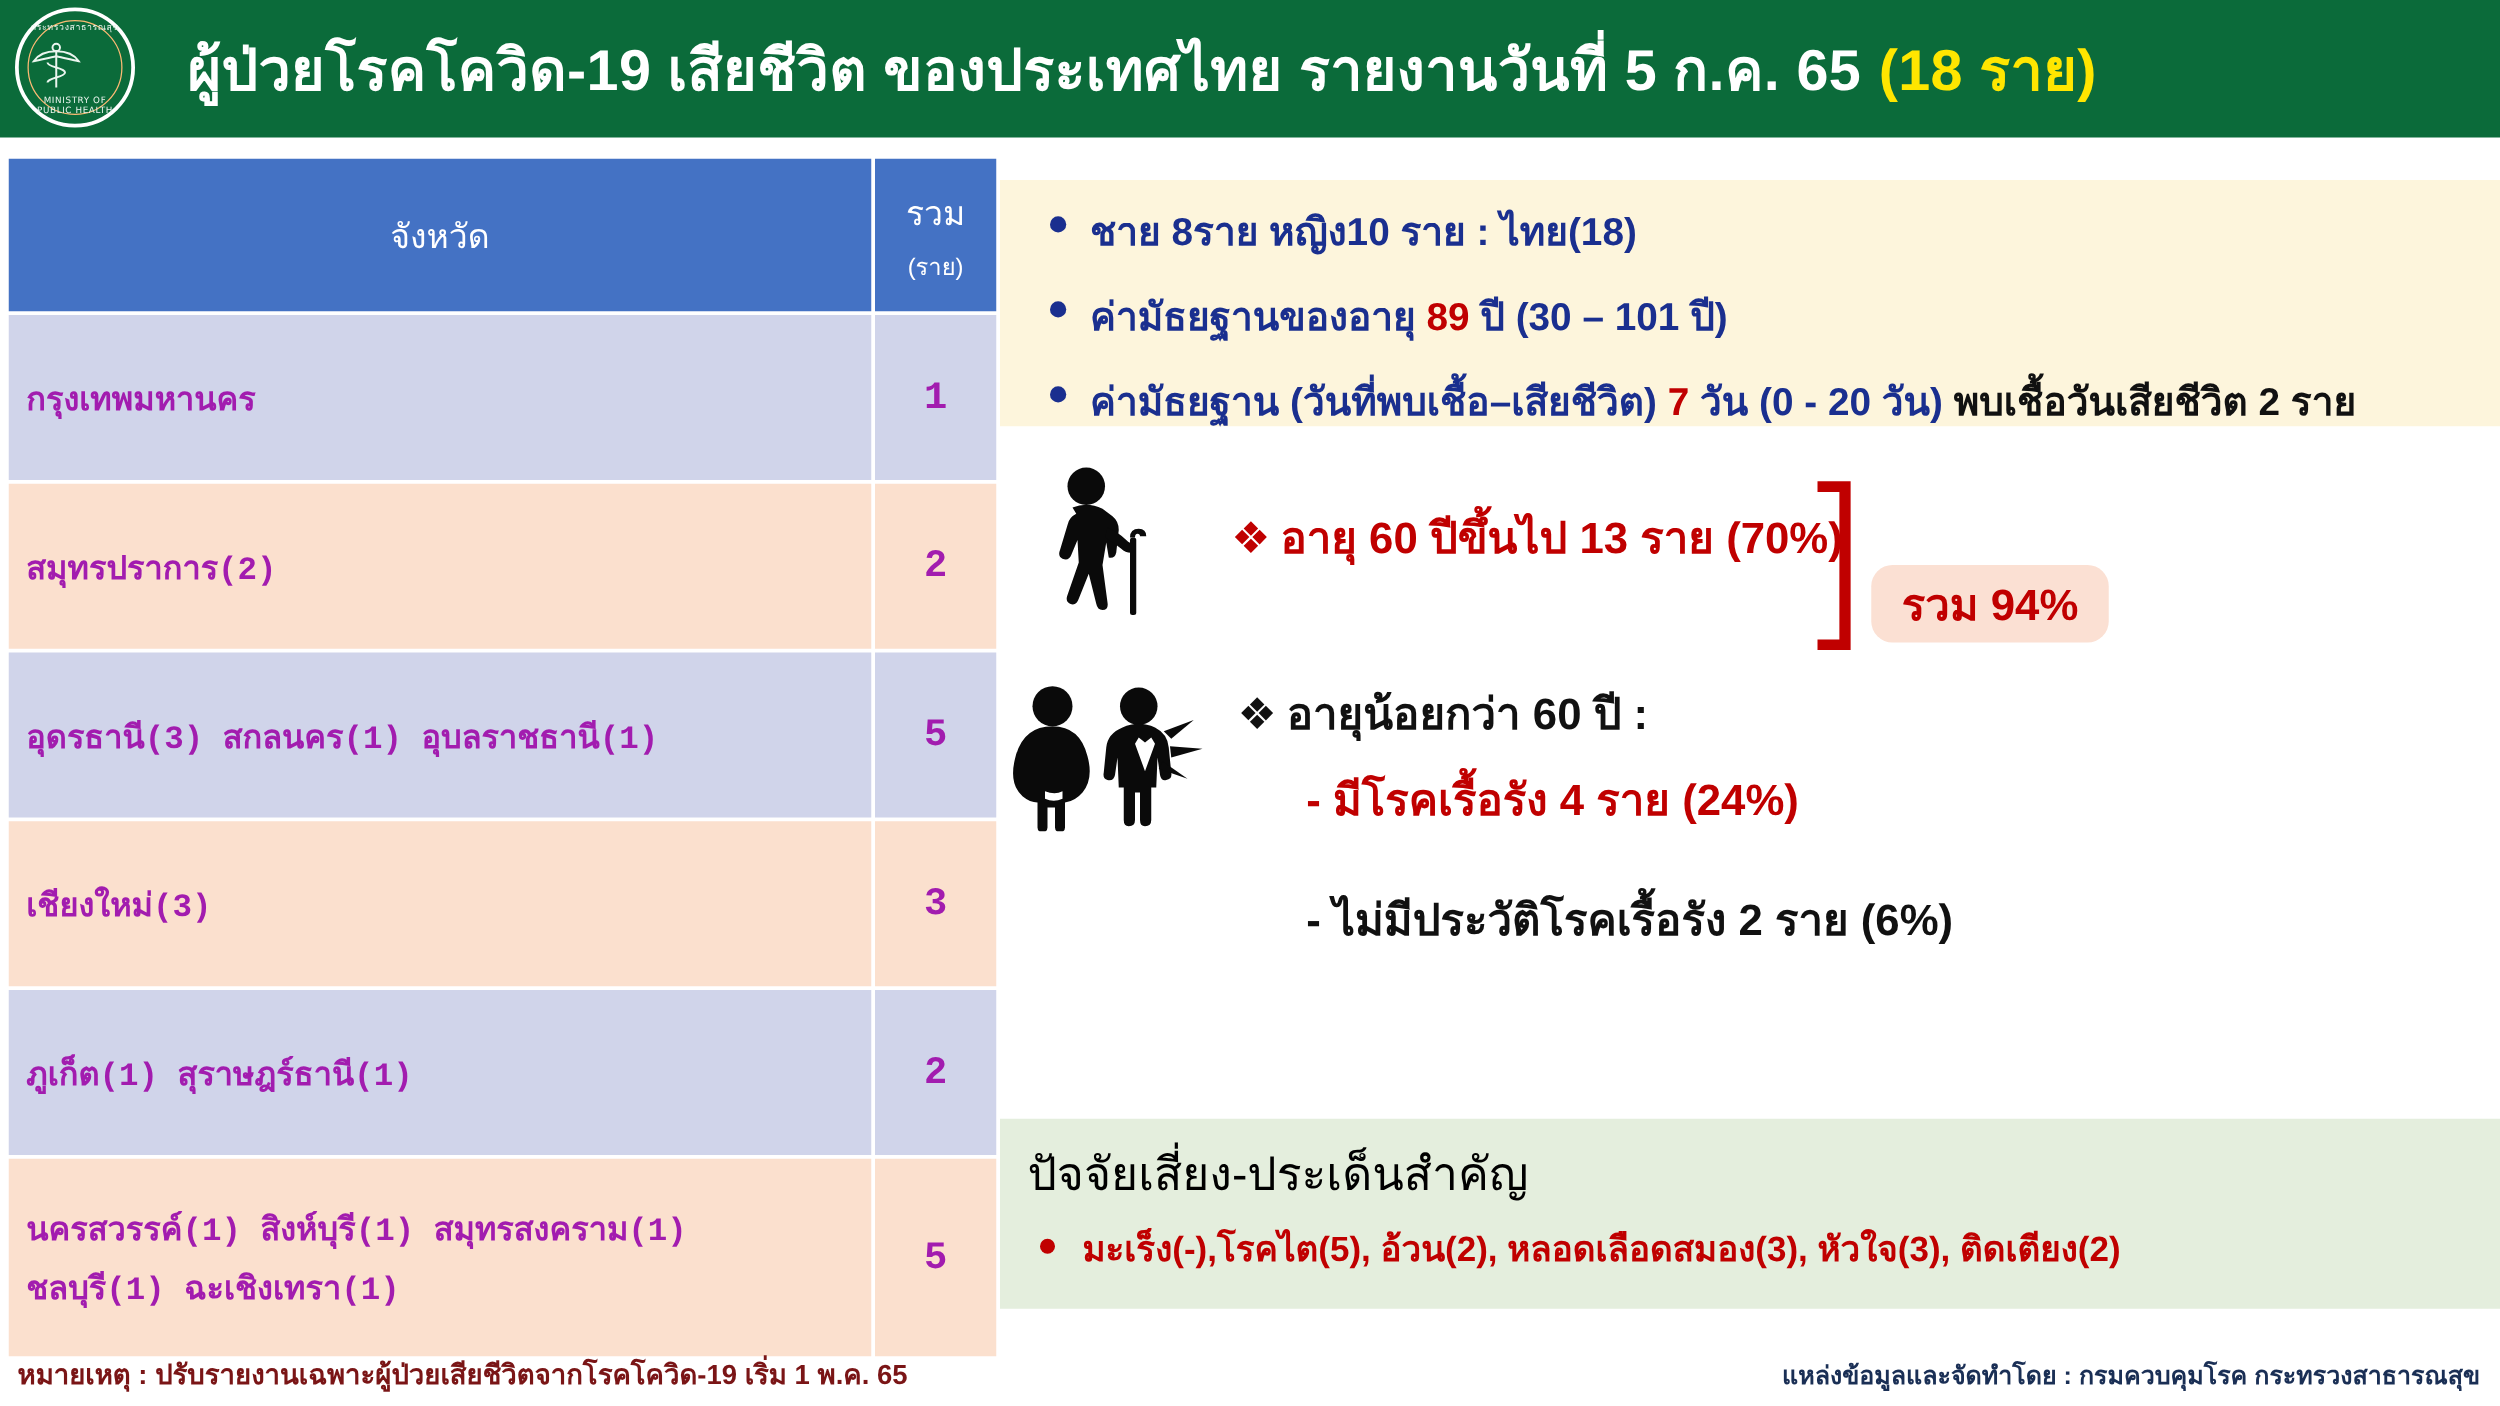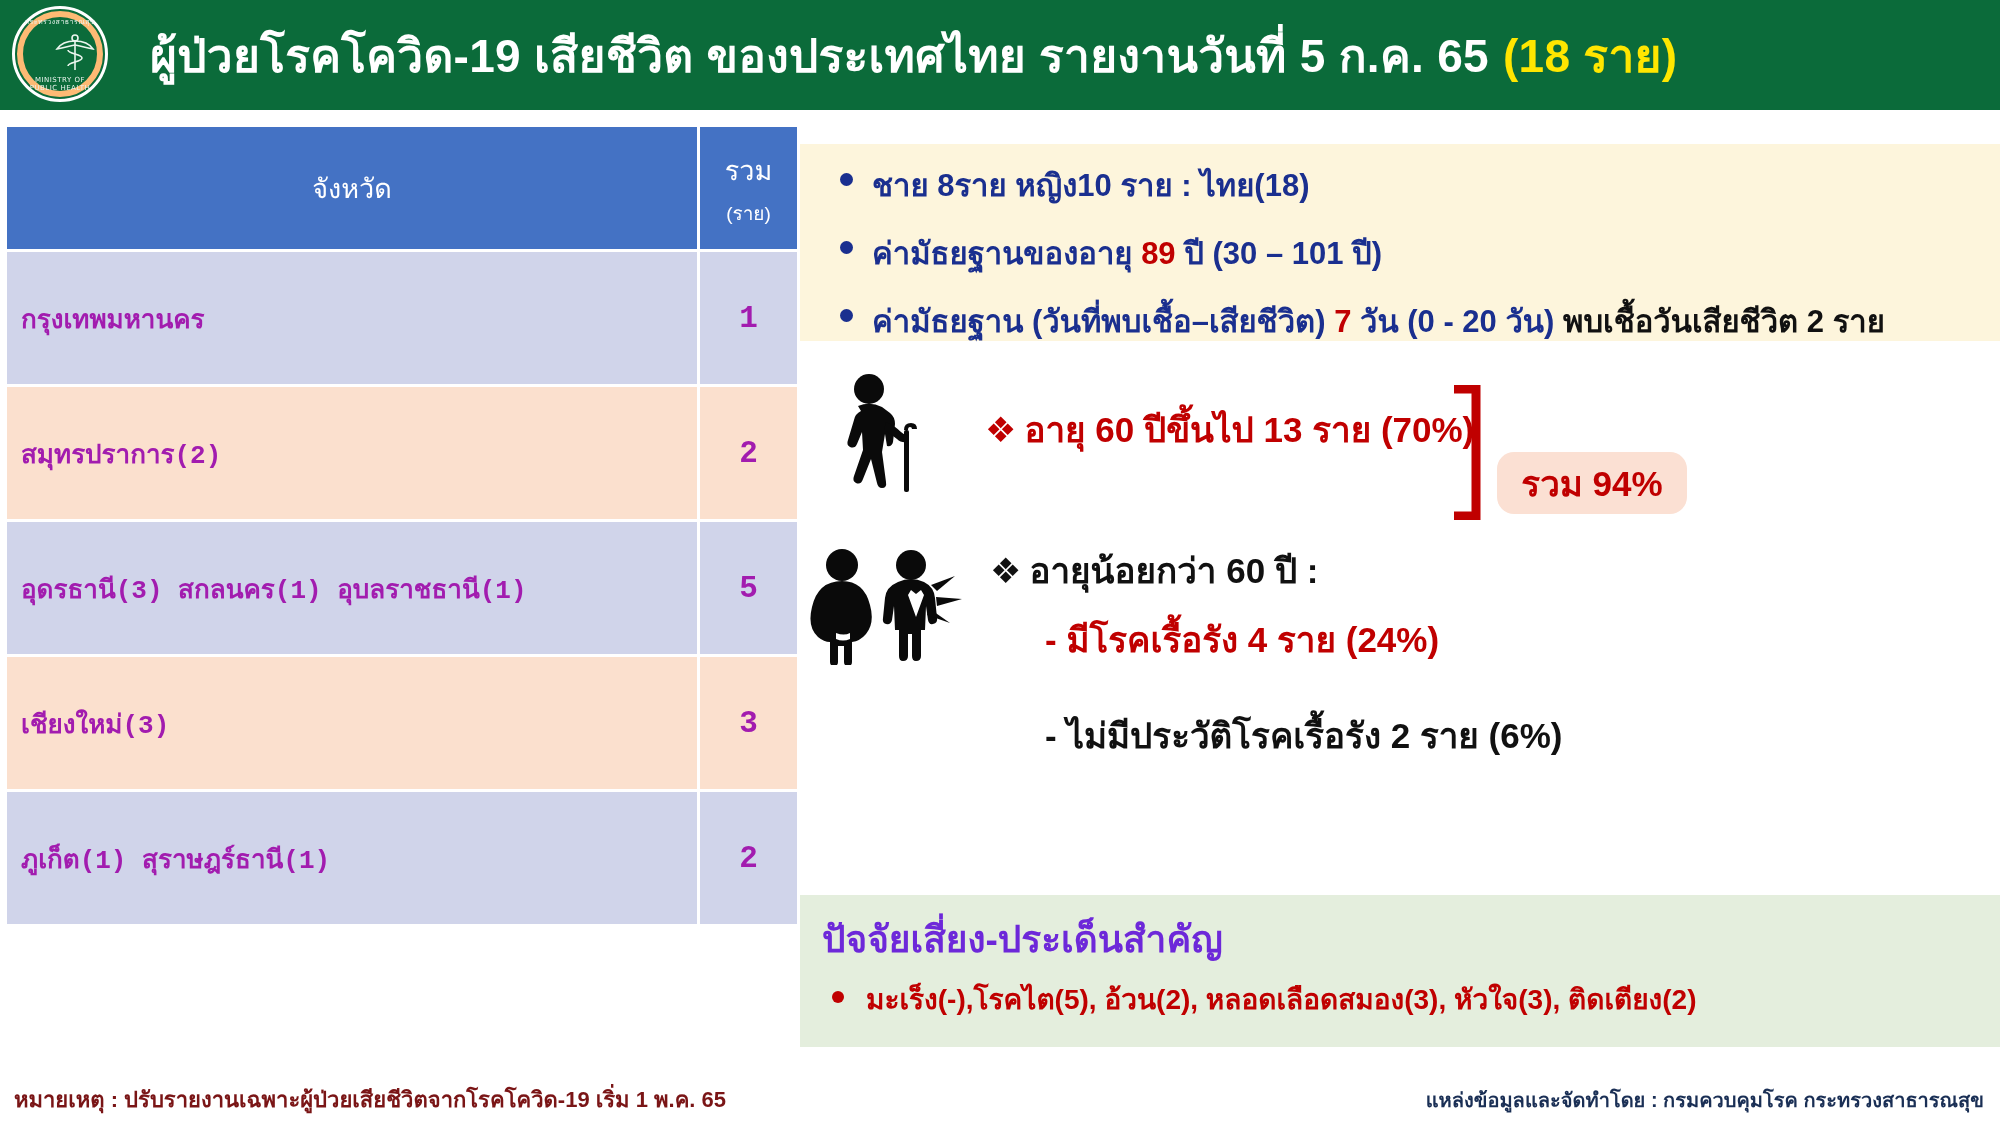--- a/index.html
+++ b/index.html
@@ -19,22 +19,22 @@
   .moph-logo{
     position:absolute;left:12px;top:6px;width:96px;height:96px;
     border-radius:50%;
     background:#0b6b3a;
     border:3px solid #ffffff;
     box-sizing:border-box;
     display:flex;align-items:center;justify-content:center;
   }
   .moph-logo .inner-ring{
     width:74px;height:74px;border-radius:50%;
-    border:6px solid #fdba74;
-    display:flex;align-items:center;justify-content:flex-end;
+    border:1px solid #fdba74;
+    display:flex;align-items:center;justify-content:flex-start;
     position:relative;
   }
   .moph-logo svg{display:block;}
   .logo-arc-top,.logo-arc-bot{
     position:absolute;left:0;right:0;text-align:center;
     color:#eaf5ee;font-size:7px;letter-spacing:.5px;
     font-family:"DejaVu Sans",sans-serif;
   }
   .logo-arc-top{top:-1px;}
   .logo-arc-bot{bottom:-1px;}
@@ -127,21 +127,21 @@
     color:#c00000;font-size:35px;font-weight:bold;border-radius:17px;
   }
 
   
   .risk-box{
     position:absolute;left:800px;top:895px;width:1200px;height:152px;
     background:#e4eedd;
   }
   .risk-title{
     position:absolute;left:22px;top:14px;
-    color:#6d28d9;font-size:37px;font-weight:bold;white-space:nowrap;
+    color:#000000;font-size:37px;font-weight:normal;white-space:nowrap;
   }
   .risk-item{
     position:absolute;left:66px;top:82px;
     color:#c00000;font-size:28px;font-weight:bold;white-space:nowrap;
   }
   .risk-dot{
     position:absolute;left:32px;top:96px;width:12px;height:12px;
     background:#c00000;border-radius:50%;
   }
 
@@ -219,20 +219,27 @@
           <span>เชียงใหม่(3)</span>
         </td>
         <td class="num">3</td>
       </tr>
       <tr class="odd">
         <td class="prov-cell">
           <span>ภูเก็ต(1) สุราษฎร์ธานี(1)</span>
         </td>
         <td class="num">2</td>
       </tr>
+      <tr class="even">
+        <td class="prov-cell tall">
+          <span>นครสวรรค์(1) สิงห์บุรี(1) สมุทรสงคราม(1)</span>
+          <span class="l2">ชลบุรี(1) ฉะเชิงเทรา(1)</span>
+        </td>
+        <td class="num">5</td>
+      </tr>
     </tbody>
   </table>
 </div>
 
 <div class="summary-box">
   <ul>
     <li>
       <span class="dot"></span>
       <span>ชาย 8ราย หญิง10 ราย : ไทย(18)</span>
     </li>

